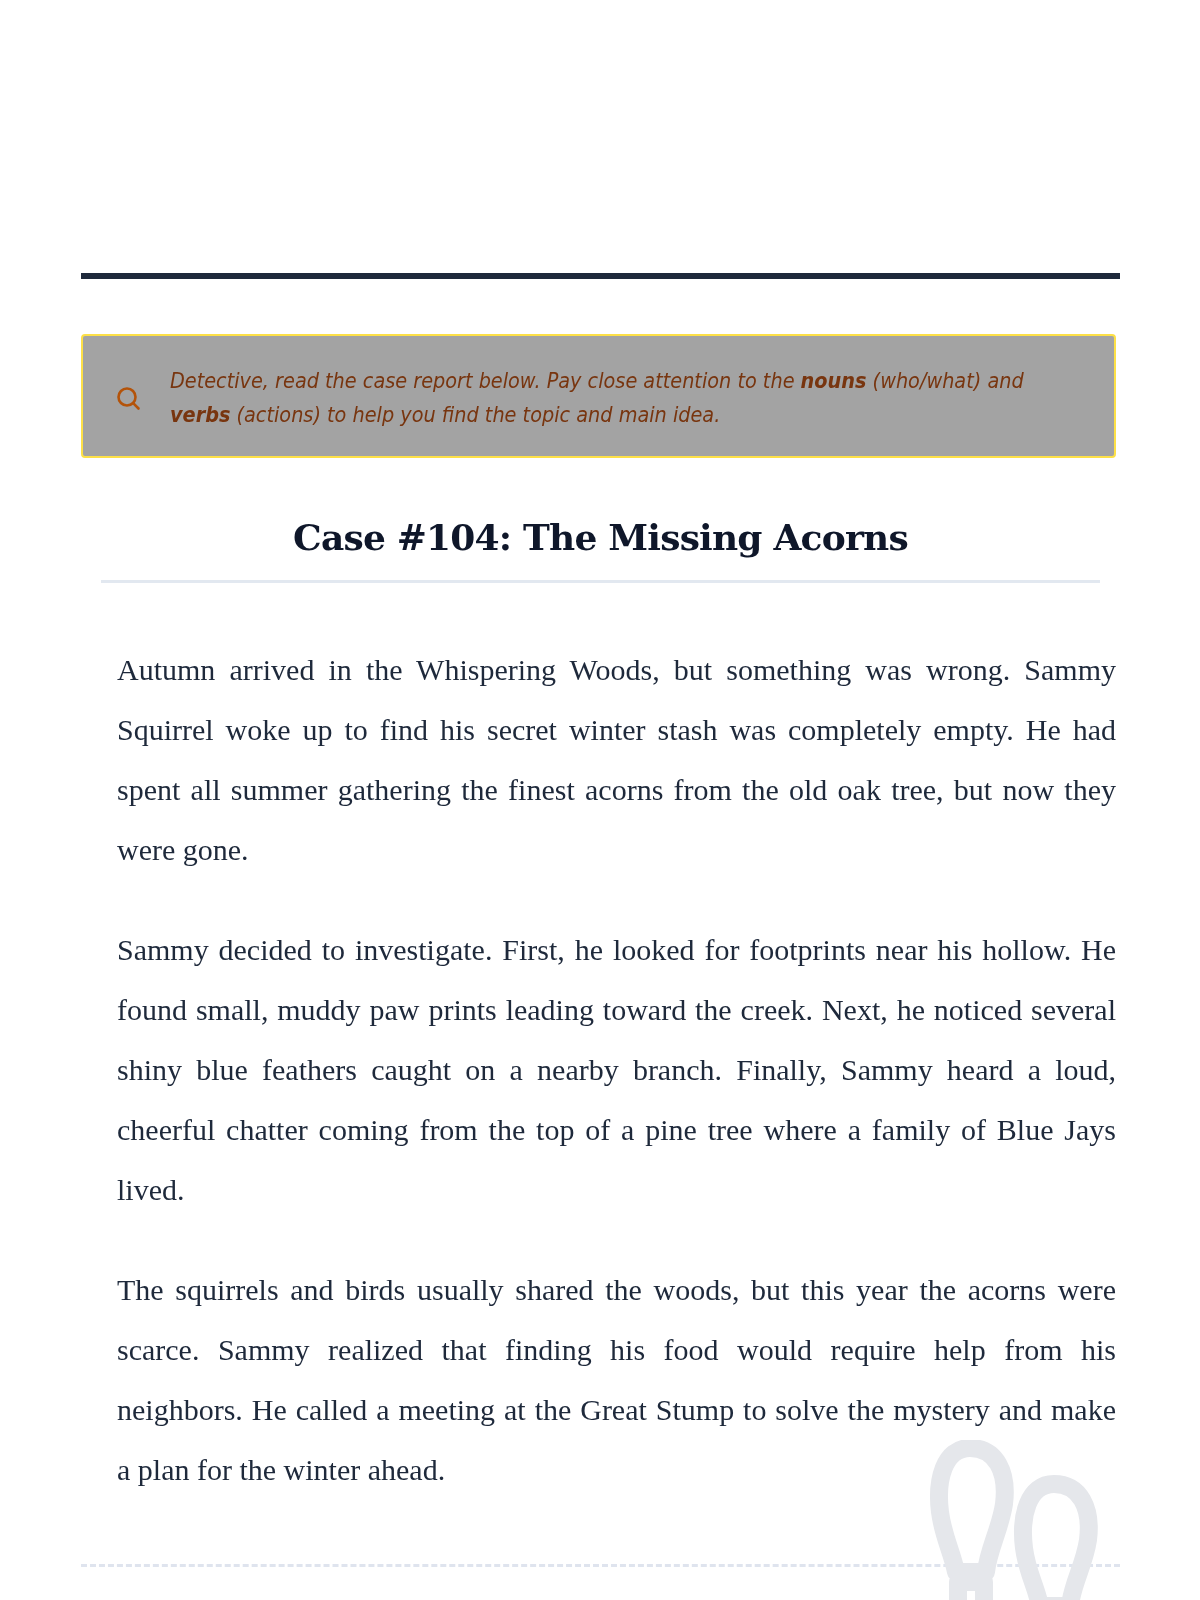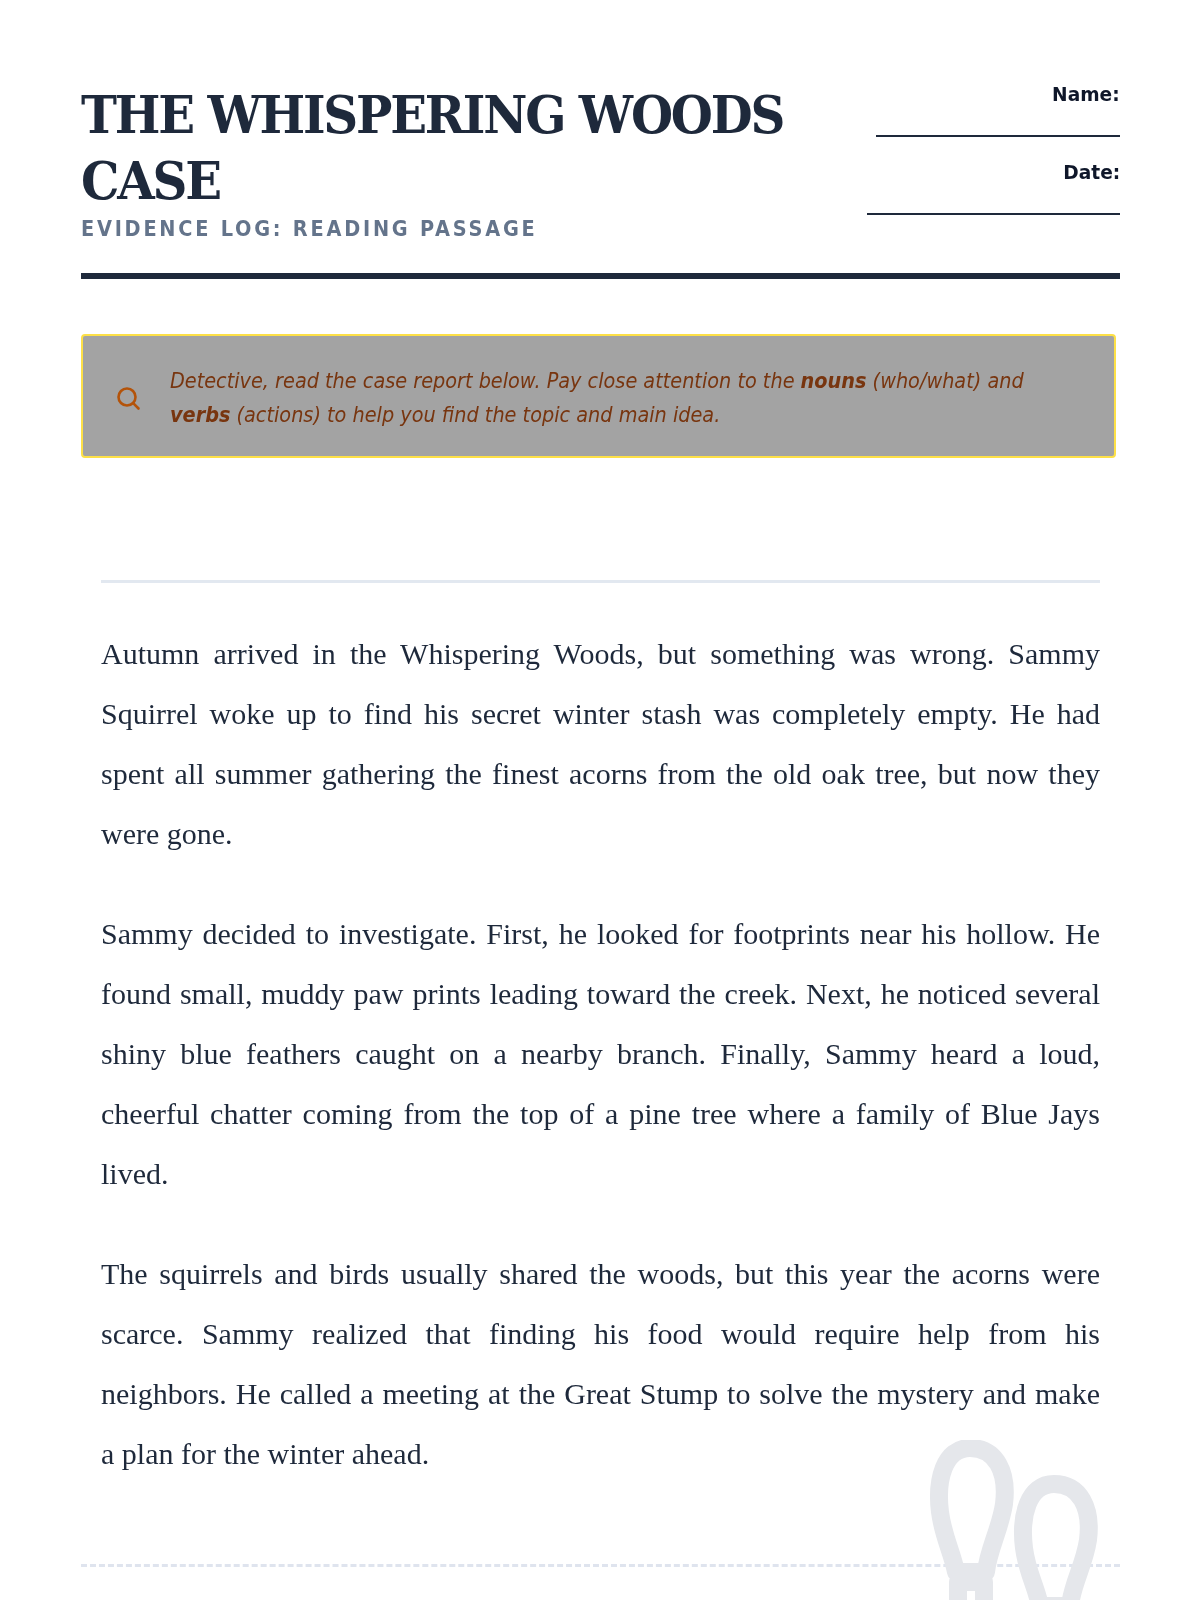--- a/index.html
+++ b/index.html
@@ -39,64 +39,54 @@
   .callout-text b { font-weight: bold; }
 
   .case-title {
     position: absolute; left: 20px; top: 516px; width: 999px; margin: 0; text-align: center;
     font-family: "DejaVu Serif", serif; font-weight: bold; font-size: 36px; color: #0f172a;
     letter-spacing: -0.8px;
   }
   .case-rule { position: absolute; left: 20px; top: 580px; width: 999px; height: 3px; background: #e2e8f0; }
 
   .passage {
-    position: absolute; left: 20px; width: 999px; margin: 0;
+    position: absolute; left: 20px; width: 999px; margin: 16px;
     font-family: "Liberation Serif", serif; font-size: 30px; line-height: 60px;
     color: #1e293b; text-align: justify; text-align-last: left;
   }
   .p1 { top: 624px; }
   .p2 { top: 904px; }
   .p3 { top: 1244px; }
 
   .footer-rule {
     position: absolute; left: 0; top: 1564px; width: 1039px; height: 0;
     border-top: 3px dashed #dfe4ee;
   }
   .footprints { position: absolute; left: 835px; top: 1440px; width: 190px; height: 180px; }
 </style>
 </head>
 <body>
 
 <div class="page">
 
-  <div class="header">
-    <h1 class="title">THE WHISPERING WOODS CASE</h1>
-    <div class="subtitle">EVIDENCE LOG: READING PASSAGE</div>
-
-    <div class="fields">
-      <span class="field-label" style="top:0px;">Name:</span>
-      <div class="field-line" style="top:53px; width:244px;"></div>
-      <span class="field-label" style="top:78px;">Date:</span>
-      <div class="field-line" style="top:131px; width:253px;"></div>
-    </div>
-  </div>
   <div class="header-rule"></div>
 
   <div class="callout">
     <span class="callout-icon">
       <svg width="30" height="30" viewBox="0 0 30 30">
         <circle cx="13" cy="13" r="8.5" fill="none" stroke="#b45309" stroke-width="2.6"></circle>
         <line x1="19.2" y1="19.2" x2="24.5" y2="24.5" stroke="#b45309" stroke-width="2.6" stroke-linecap="round"></line>
       </svg>
     </span>
     <p class="callout-text">
       <span>Detective, read the case report below. Pay close attention to the </span><b>nouns</b><span> (who/what) and </span><b>verbs</b><span> (actions) to help you find the topic and main idea.</span>
     </p>
   </div>
 
+  <h2 class="case-title">Case #104: The Missing Acorns</h2>
   <div class="case-rule"></div>
 
   <p class="passage p1">Autumn arrived in the Whispering Woods, but something was wrong. Sammy Squirrel woke up to find his secret winter stash was completely empty. He had spent all summer gathering the finest acorns from the old oak tree, but now they were gone.</p>
   <p class="passage p3">The squirrels and birds usually shared the woods, but this year the acorns were scarce. Sammy realized that finding his food would require help from his neighbors. He called a meeting at the Great Stump to solve the mystery and make a plan for the winter ahead.</p>
   <p class="passage p2">Sammy decided to investigate. First, he looked for footprints near his hollow. He found small, muddy paw prints leading toward the creek. Next, he noticed several shiny blue feathers caught on a nearby branch. Finally, Sammy heard a loud, cheerful chatter coming from the top of a pine tree where a family of Blue Jays lived.</p>
 
   <div class="footer-rule"></div>
 
   <span class="footprints">
     <svg width="190" height="180" viewBox="0 0 190 180">

